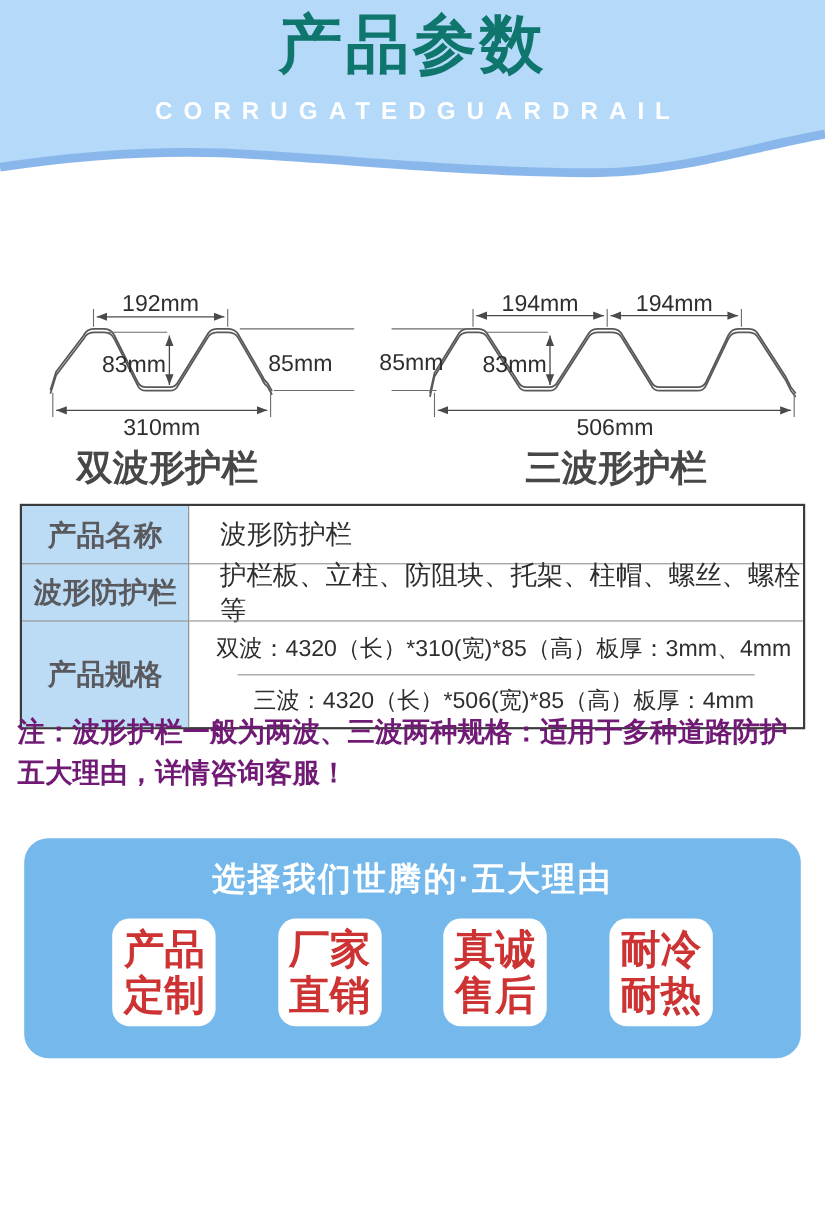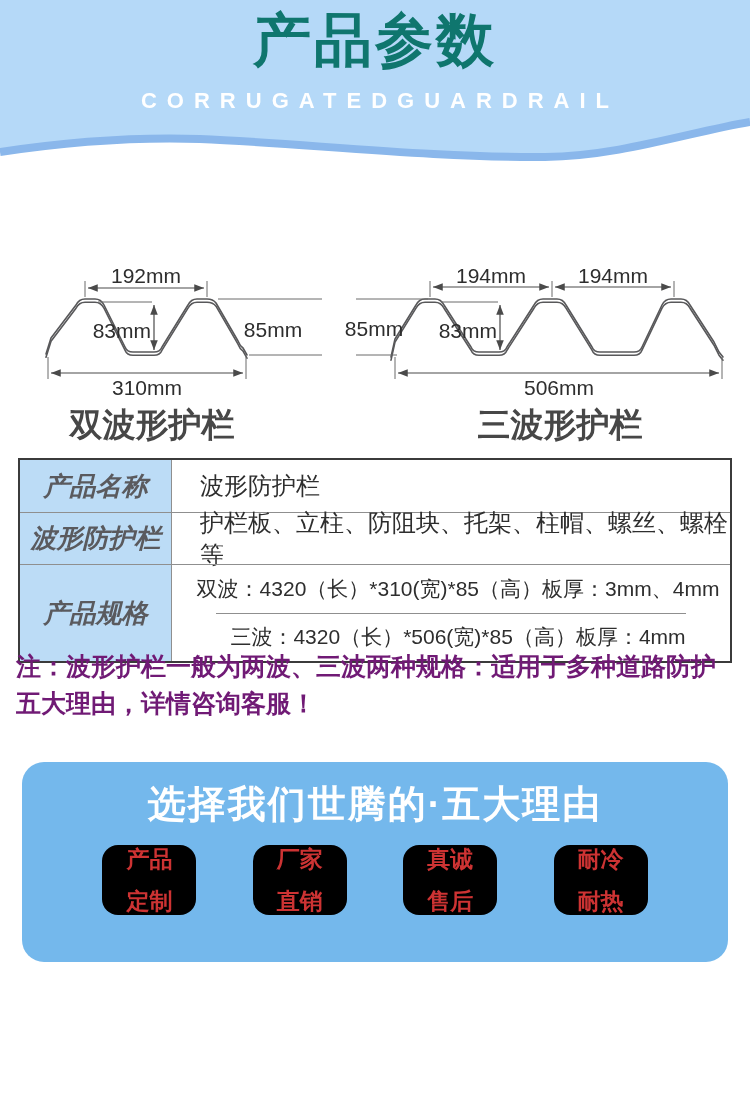--- a/index.html
+++ b/index.html
@@ -32,21 +32,20 @@
   .spec-table {
     position:absolute; top:458px; left:18px; width:714px; height:205px;
     border:2px solid #3b3b3b; display:grid;
     grid-template-columns:152px 1fr;
     grid-template-rows:52px 52px 1fr;
   }
   .cell-label {
     background:#bcdcf6; color:#5a5a5e; font-weight:700; font-size:26px;
     display:flex; align-items:center; justify-content:center;
     border-right:1px solid #8f8f8f;
-    font-style:italic;
   }
   .cell-value {
     color:#2e2e2e; font-size:24px;
     display:flex; align-items:center; padding-left:28px;
   }
   .row2 { border-top:1px solid #8f8f8f; }
   .spec-values { display:flex; flex-direction:column; padding-left:0; }
   .spec-sub {
     flex:1; display:flex; align-items:center; padding-left:14px;
     font-size:21px; color:#2e2e2e;
@@ -57,30 +56,30 @@
     position:absolute; top:648px; left:16px; width:724px;
     color:#701a75; font-weight:700; font-size:25px; line-height:37px;
   }
   
   .reasons-box {
     position:absolute; top:762px; left:22px; width:706px; height:200px;
     background:#74b8ec; border-radius:22px;
   }
   .reasons-title {
     margin-top:17px; text-align:center; color:#ffffff;
-    font-size:38px; font-weight:700; letter-spacing:2px;
+    font-size:30px; font-weight:700; letter-spacing:2px;
   }
   .reasons-cards {
     margin-top:15px; display:flex; justify-content:space-evenly;
     padding:0 24px;
   }
   .reason-card {
-    width:94px; height:70px; background:#000000; border-radius:16px;
+    width:94px; height:98px; background:#ffffff; border-radius:16px;
     display:flex; flex-direction:column; align-items:center; justify-content:center;
-    color:#cd3333; font-size:23px; font-weight:700; line-height:42px;
+    color:#cd3333; font-size:37px; font-weight:700; line-height:42px;
   }
 </style>
 </head>
 <body>
 
 <div class="page">
 
   <svg class="banner-svg" width="750" height="180" viewBox="0 0 750 180">
     <path d="M0,0 H750 V122 C690,132 620,156 545,157 C430,158 300,143 200,139 C140,137 80,140 0,152 Z" fill="#b5d9f8"></path>
     <path d="M0,152 C80,140 140,137 200,139 C300,143 430,158 545,157 C620,156 690,132 750,122" fill="none" stroke="#8ab7eb" stroke-width="8"></path>

